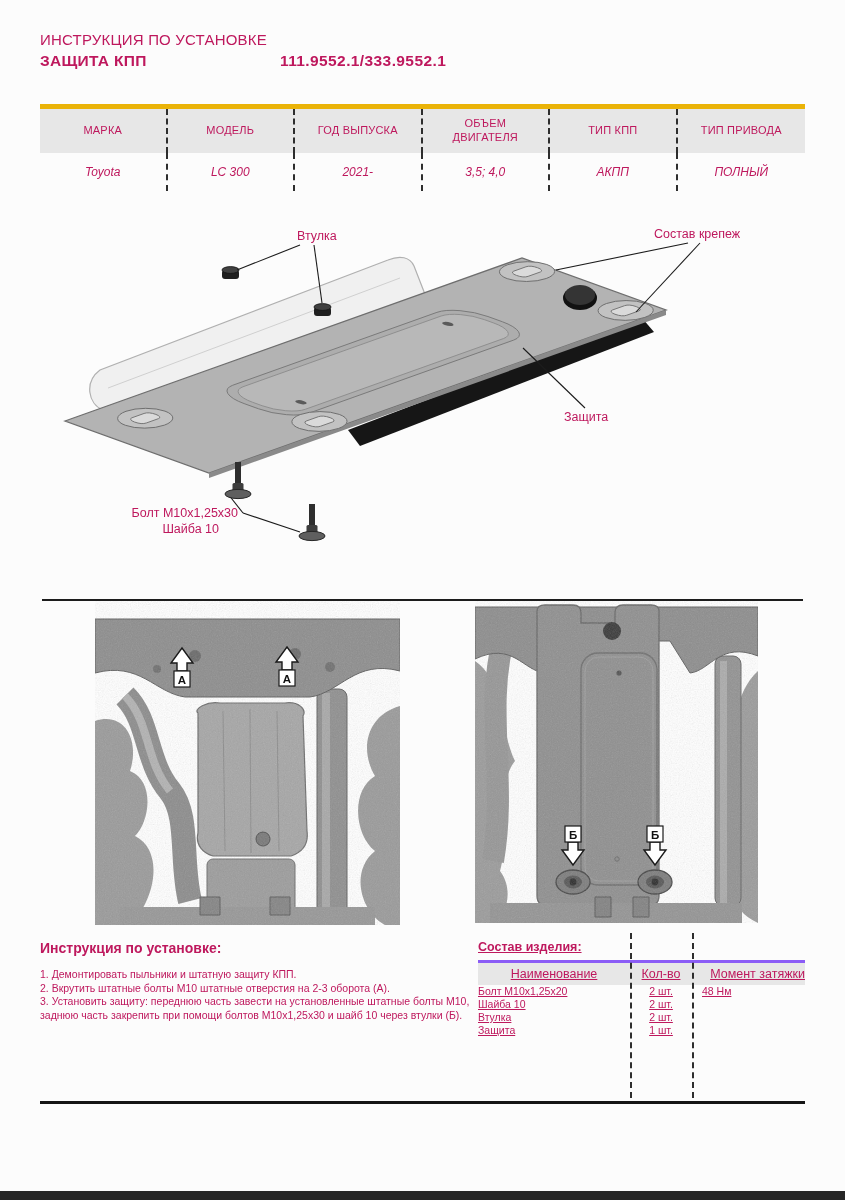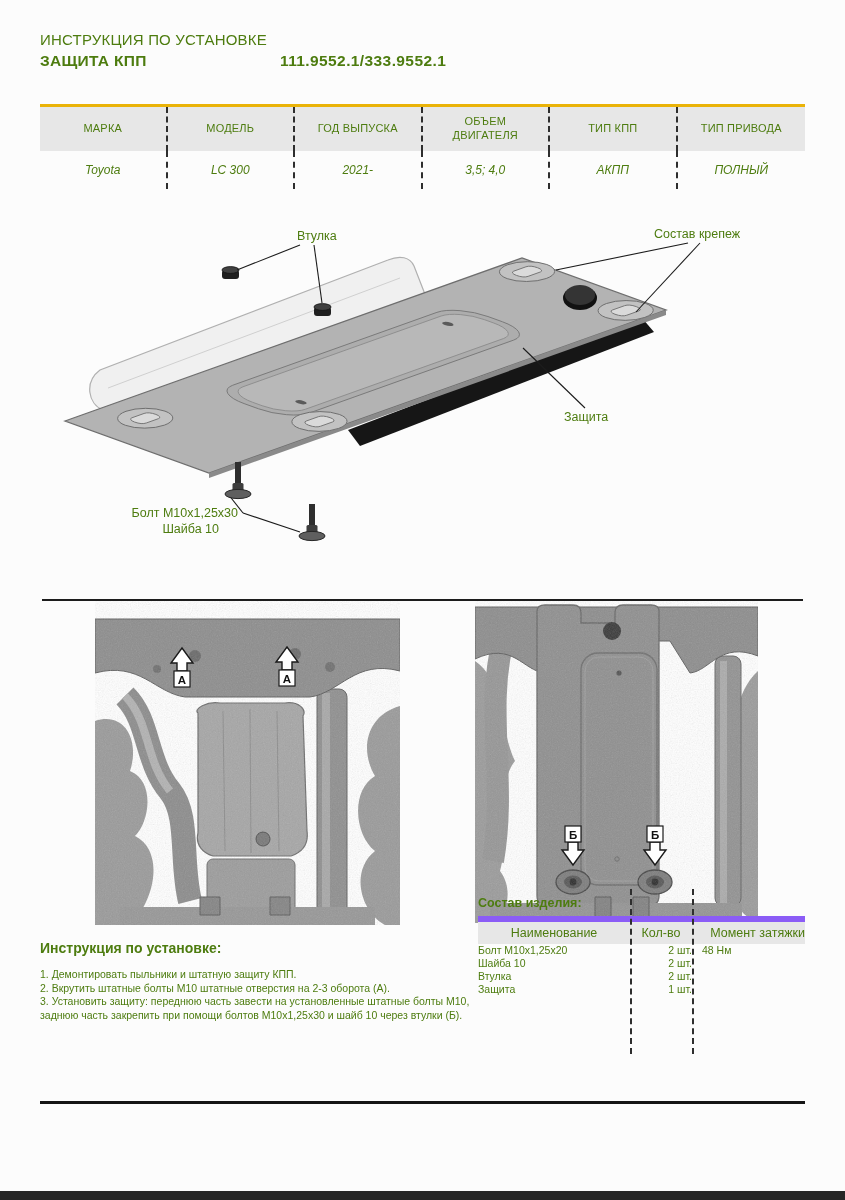--- a/index.html
+++ b/index.html
@@ -1,27 +1,27 @@
 <!DOCTYPE html>
 <html><head>
 <meta charset="utf-8">
 <style>
   html,body{margin:0;padding:0;background:#e9e9e9;}
   .page{
     position:relative;width:845px;height:1200px;margin:0 auto;
     background:#fcfcfc;overflow:hidden;
-    font-family:"Liberation Sans","DejaVu Sans",sans-serif;color:#4d7c0f;
+    font-family:"Liberation Sans","DejaVu Sans",sans-serif;color:#be185d;
   }
   
   .hdr{position:absolute;left:40px;top:31px;width:765px;}
   .hdr-l1{font-size:15px;font-weight:400;letter-spacing:.2px;}
   .hdr-l2{position:relative;margin-top:4px;font-size:15.5px;font-weight:700;letter-spacing:.3px;}
   .hdr-part{position:absolute;left:240px;top:0;font-weight:700;letter-spacing:.4px;}
   
-  .spec{position:absolute;left:40px;top:104px;width:765px;border-top:3px solid #eab308;}
+  .spec{position:absolute;left:40px;top:104px;width:765px;border-top:5px solid #eab308;}
   .spec-head,.spec-row{display:grid;grid-template-columns:repeat(6,1fr);}
   .spec-head{background:#e7e7e7;}
   .spec-cell{
     display:flex;align-items:center;justify-content:center;text-align:center;
     border-right:2px dashed #2e2e2e;padding:4px 10px;box-sizing:border-box;
   }
   .spec-cell:last-child{border-right:none;}
   .spec-head .spec-cell{height:44px;font-size:11px;letter-spacing:.2px;line-height:1.25;}
   .spec-row .spec-cell{height:38px;font-size:12px;font-style:italic;}
   
@@ -35,30 +35,30 @@
   .dlabel-bolt .washer{padding-right:19px;}
   
   .rule-photos{position:absolute;left:42px;top:599px;width:761px;height:2px;background:#1c1c1c;}
   .photo{position:absolute;background:#ffffff;}
   .photo-left{left:95px;top:601px;width:305px;height:324px;}
   .photo-right{left:475px;top:601px;width:283px;height:322px;}
   
   .instr{position:absolute;left:40px;top:940px;width:430px;}
   .instr-title{font-size:14px;font-weight:700;margin-bottom:12px;}
   .instr-step{font-size:10.5px;line-height:13.5px;}
-  .parts{position:absolute;left:478px;top:896px;width:327px;}
+  .parts{position:absolute;left:478px;top:940px;width:327px;text-decoration:underline;}
   .parts-title{font-size:12.5px;font-weight:700;margin-bottom:6px;}
-  .parts-table{border-top:6px solid #8b5cf6;}
+  .parts-table{border-top:3px solid #8b5cf6;}
   .parts-head{display:grid;grid-template-columns:152px 62px 1fr;background:#e7e7e7;}
   .parts-head .ph{font-size:12.5px;padding:4px 0;text-align:center;}
   .parts-head .ph3{text-align:right;padding-left:10px;}
   .parts-row{display:grid;grid-template-columns:152px 62px 1fr;}
   .parts-row .pc{font-size:10.5px;line-height:13px;}
   .pc-name{text-align:left;padding-right:8px;}
-  .pc-qty{text-align:right;}
+  .pc-qty{text-align:center;}
   .pc-torque{padding-left:10px;}
   .pdash{position:absolute;top:-7px;height:165px;width:0;border-left:2px dashed #2e2e2e;}
   .pdash1{left:152px;}
   .pdash2{left:214px;}
   
   .foot-rule{position:absolute;left:40px;top:1101px;width:765px;height:3px;background:#151515;}
   .foot{position:absolute;left:40px;top:1112px;font-size:12.5px;line-height:19px;}
   .foot b{font-weight:700;}
   .bottom-bar{position:absolute;left:0;top:1191px;width:845px;height:9px;background:#262626;}
 </style>

